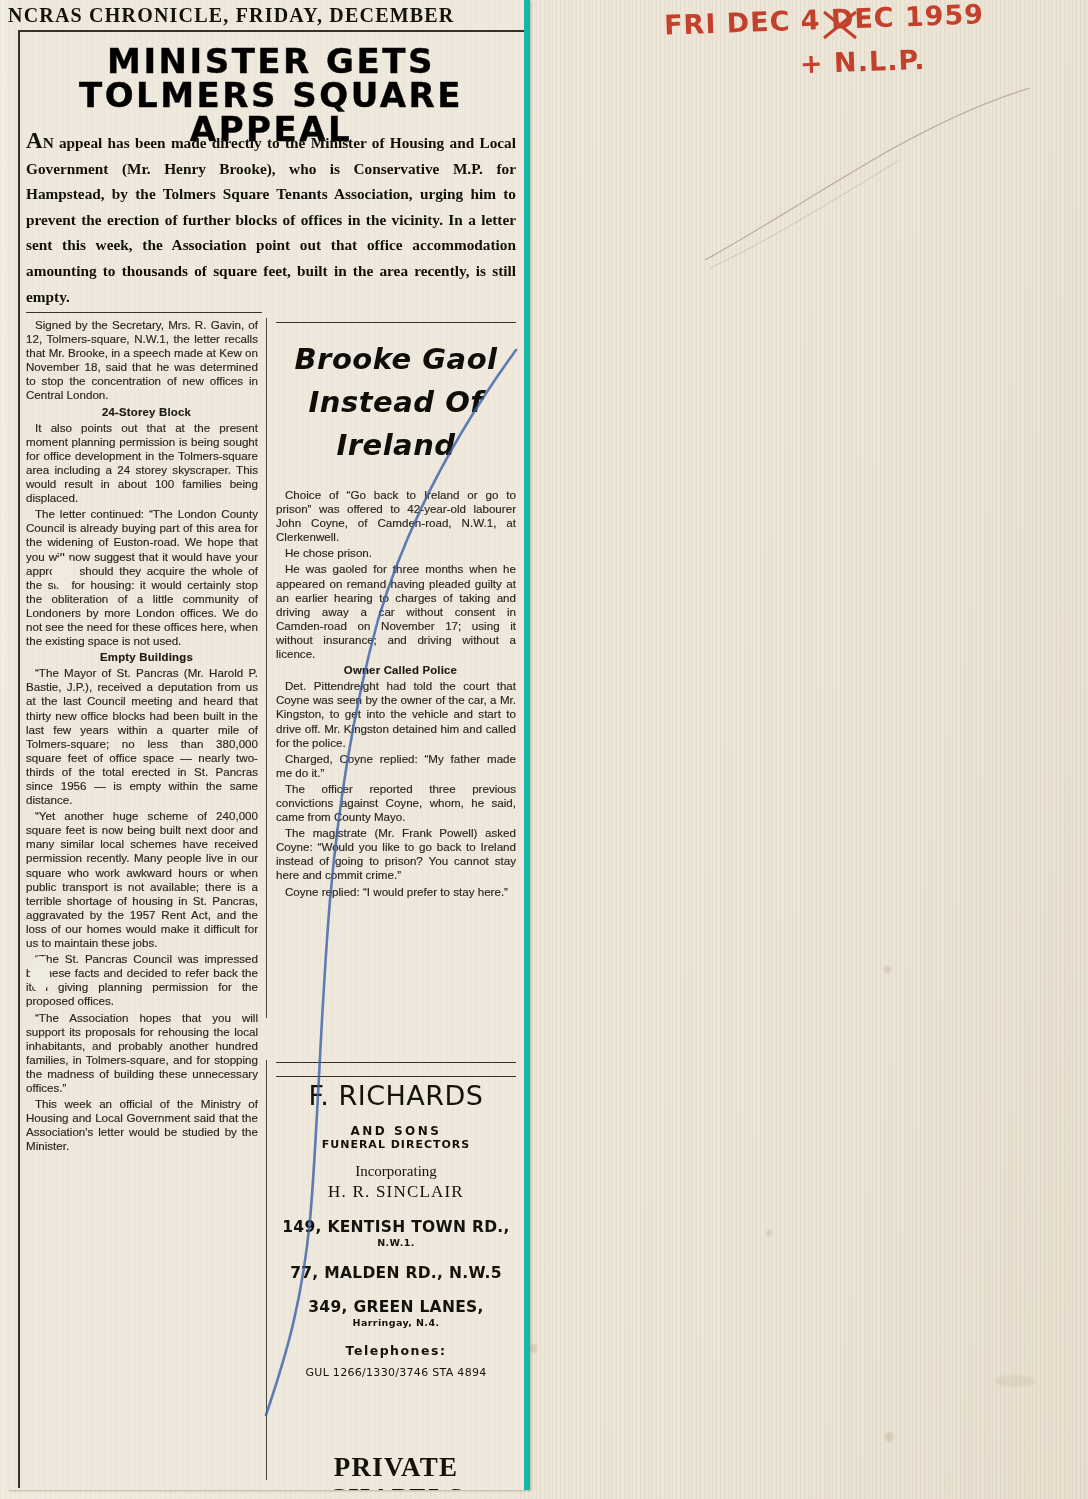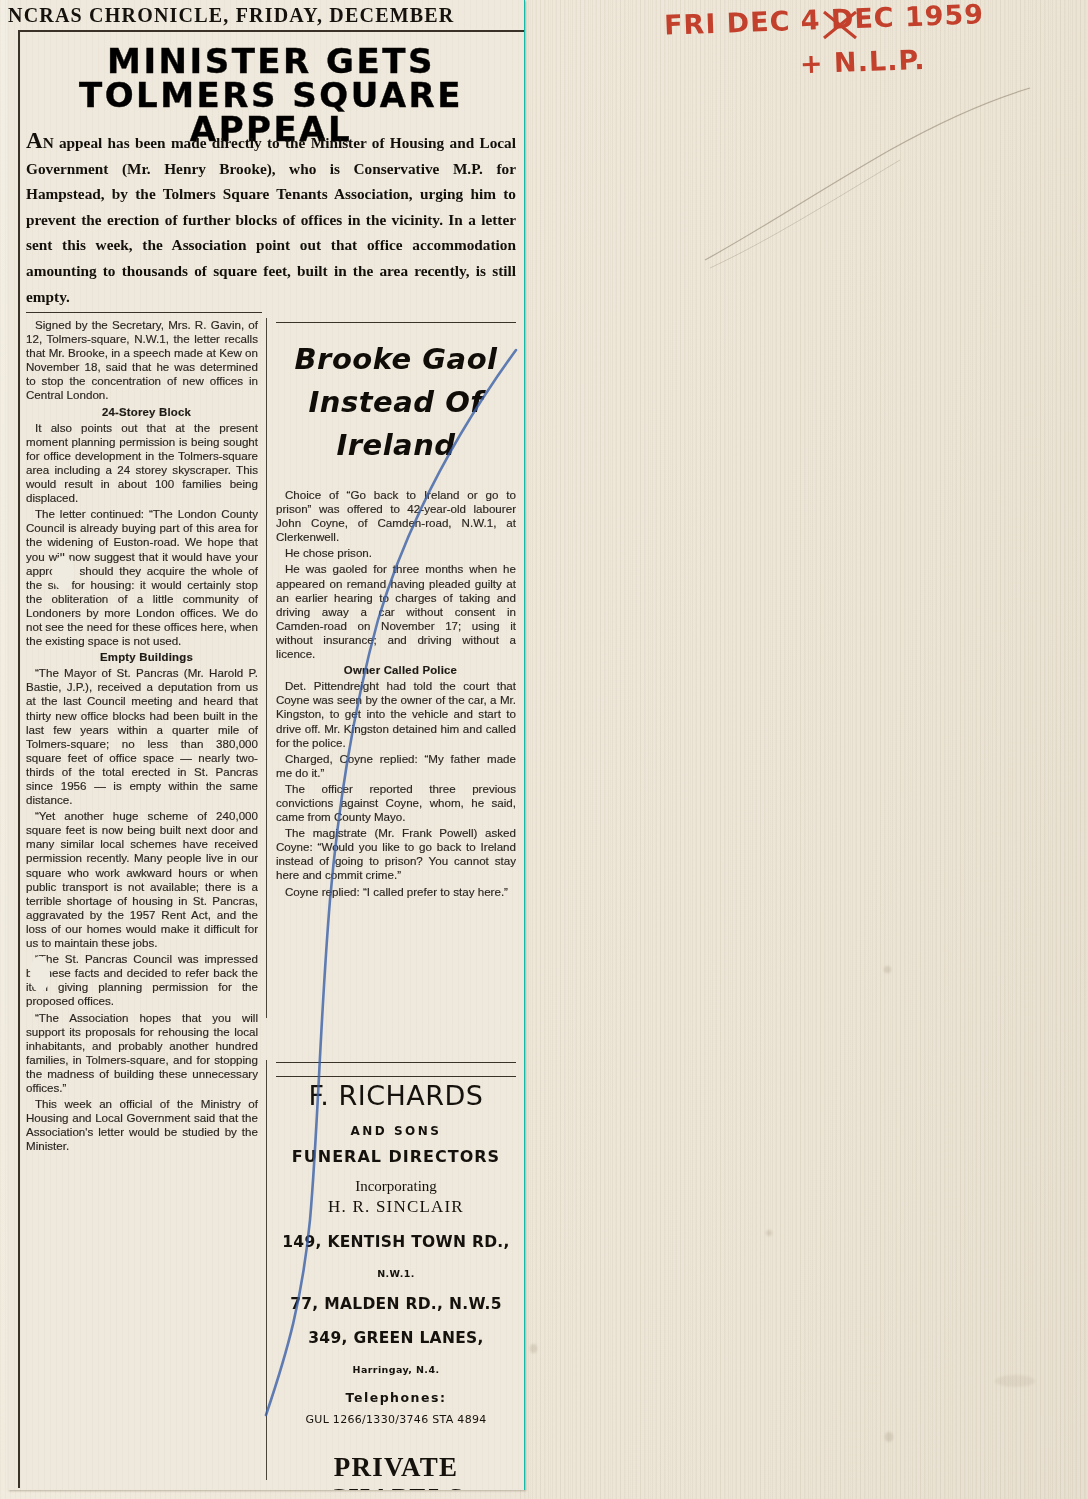--- a/index.html
+++ b/index.html
@@ -20,21 +20,21 @@
   .vgrain{
     position:absolute;left:520px;top:0;width:568px;height:1499px;
     background:repeating-linear-gradient(90deg, rgba(150,132,105,.10) 0px, rgba(150,132,105,.10) 1px, rgba(0,0,0,0) 1px, rgba(0,0,0,0) 4px);
     opacity:.85;
   }
   
   .clipping{
     position:absolute;left:8px;top:0px;width:516px;height:1490px;
     background:#efe9dd;
     box-shadow:1px 1px 2px rgba(90,75,50,.35);
-    border-right:1px solid #14b8a6;
+    border-right:6px solid #14b8a6;
     overflow:hidden;
   }
   .clip-inner{position:absolute;inset:0;
     background:repeating-linear-gradient(90deg, rgba(120,105,80,.035) 0px, rgba(120,105,80,.035) 1px, rgba(0,0,0,0) 1px, rgba(0,0,0,0) 6px);}
   .masthead{
     position:absolute;left:0;top:4px;width:516px;
     font-family:"Liberation Serif", serif;
     font-weight:bold;font-size:20px;letter-spacing:1.2px;
     color:#15110c;white-space:nowrap;overflow:hidden;
   }
@@ -97,25 +97,25 @@
   
   .advert{
     position:absolute;left:266px;top:1080px;width:244px;
     text-align:center;color:#15110c;
   }
   .ad-name{
     font-family:"DejaVu Sans", sans-serif;font-weight:normal;
     font-size:27px;letter-spacing:.5px;line-height:32px;
   }
   .ad-and{font-family:"DejaVu Sans", sans-serif;font-weight:bold;font-size:12px;letter-spacing:2.5px;margin-top:12px;}
-  .ad-fd{font-family:"DejaVu Sans", sans-serif;font-weight:bold;font-size:16px;letter-spacing:1px;margin-top:9px;}
+  .ad-fd{font-family:"DejaVu Sans", sans-serif;font-weight:bold;font-size:11px;letter-spacing:1px;}
   .ad-inc{font-family:"Liberation Serif", serif;font-size:15px;margin-top:12px;}
   .ad-sinclair{font-family:"Liberation Serif", serif;font-size:17px;letter-spacing:1.2px;margin-top:2px;}
   .ad-addr{font-family:"DejaVu Sans", sans-serif;font-size:15.5px;font-weight:bold;letter-spacing:.3px;margin-top:16px;}
-  .ad-sub{font-family:"DejaVu Sans", sans-serif;font-size:9.5px;font-weight:bold;letter-spacing:.4px;margin-top:17px;}
+  .ad-sub{font-family:"DejaVu Sans", sans-serif;font-size:9.5px;font-weight:bold;letter-spacing:.4px;margin-top:1px;}
   .ad-tel{font-family:"DejaVu Sans", sans-serif;font-size:12.5px;font-weight:bold;letter-spacing:1.5px;margin-top:15px;}
   .ad-nums{font-family:"DejaVu Sans", sans-serif;font-size:11px;font-weight:normal;letter-spacing:.3px;margin-top:8px;}
   .ad-chapels{
     position:absolute;left:266px;top:1452px;width:244px;text-align:center;
     font-family:"Liberation Serif", serif;font-weight:bold;font-size:27px;letter-spacing:1.2px;color:#15110c;
   }
   
   .hand{
     position:absolute;
     font-family:"DejaVu Sans", sans-serif;
@@ -188,21 +188,21 @@
   <div class="gaol-head">Brooke Gaol Instead Of Ireland</div>
   <div class="col" id="col-right" style="top:488px;">
     <p>Choice of “Go back to Ireland or go to prison” was offered to 42-year-old labourer John Coyne, of Camden-road, N.W.1, at Clerkenwell.</p>
     <p>He chose prison.</p>
     <p>He was gaoled for three months when he appeared on remand having pleaded guilty at an earlier hearing to charges of taking and driving away a car without consent in Camden-road on November 17; using it without insurance; and driving without a licence.</p>
     <p class="subhead">Owner Called Police</p>
     <p>Det. Pittendreight had told the court that Coyne was seen by the owner of the car, a Mr. Kingston, to get into the vehicle and start to drive off. Mr. Kingston detained him and called for the police.</p>
     <p>Charged, Coyne replied: “My father made me do it.”</p>
     <p>The officer reported three previous convictions against Coyne, whom, he said, came from County Mayo.</p>
     <p>The magistrate (Mr. Frank Powell) asked Coyne: “Would you like to go back to Ireland instead of going to prison? You cannot stay here and commit crime.”</p>
-    <p>Coyne replied: “I called prefer to stay here.”</p>
+    <p>Coyne replied: “I would prefer to stay here.”</p>
   </div>
 
   <div class="advert">
     <div class="ad-name">F. RICHARDS</div>
     <div class="ad-and">AND SONS</div>
     <div class="ad-fd">FUNERAL DIRECTORS</div>
     <div class="ad-inc">Incorporating</div>
     <div class="ad-sinclair">H.  R.  SINCLAIR</div>
     <div class="ad-addr">149, KENTISH TOWN RD.,</div>
     <div class="ad-sub">N.W.1.</div>

